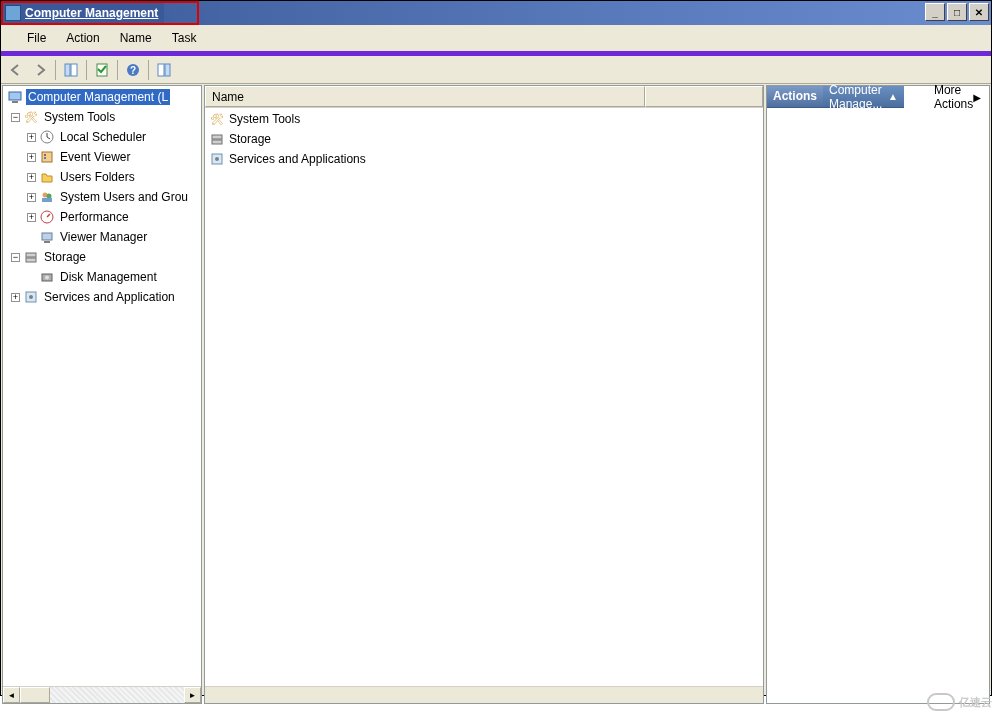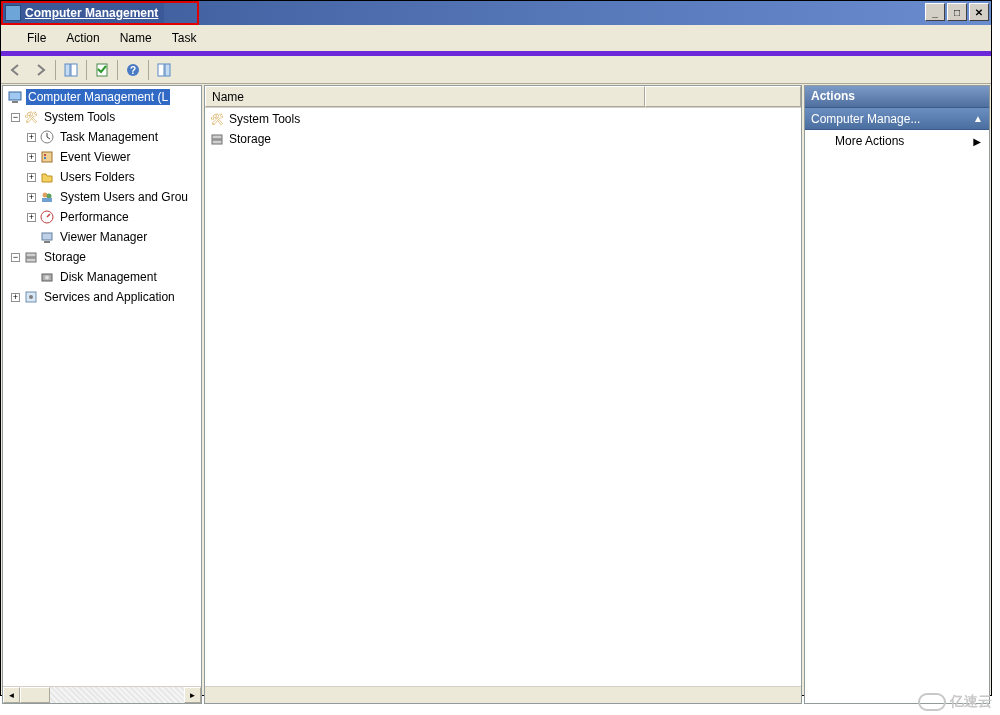--- a/index.html
+++ b/index.html
@@ -30,26 +30,26 @@
   .hscroll .sbtn { width: 17px; height: 16px; background: #ece9d8; border: 1px solid #fff; border-right-color: #aca899; border-bottom-color: #aca899; display: flex; align-items: center; justify-content: center; font-size: 8px; cursor: pointer; }
   .hscroll .track { flex: 1; background: repeating-linear-gradient(45deg, #e8e8e8 0 2px, #f4f4f4 2px 4px); position: relative; }
   .hscroll .thumb { position: absolute; left: 0; width: 30px; height: 100%; background: #ece9d8; border: 1px solid #fff; border-right-color: #aca899; border-bottom-color: #aca899; }
   .center-panel { flex: 1; border: 1px solid #919b9c; background: #fff; margin: 1px 1px; display: flex; flex-direction: column; overflow: hidden; }
   .list-header { height: 22px; border-bottom: 1px solid #d4d0c8; display: flex; }
   .list-header .col { border: 1px solid #fff; border-right-color: #aca899; border-bottom-color: #aca899; background: #ece9d8; padding: 3px 6px; cursor: pointer; }
   .list-body { flex: 1; padding: 1px 0; }
   .list-row { display: flex; align-items: center; height: 20px; padding-left: 4px; cursor: pointer; }
   .list-row .li-icon { width: 16px; height: 16px; margin-right: 4px; display: inline-flex; align-items: center; justify-content: center; }
   .center-hscroll { height: 17px; background: #ece9d8; border-top: 1px solid #d4d0c8; }
-  .right-panel { width: 186px; border: 1px solid #919b9c; background: #fff; margin: 1px; display: flex; flex-direction: column; }
+  .right-panel { width: 224px; border: 1px solid #919b9c; background: #fff; margin: 1px; display: flex; flex-direction: row; }
   .actions-header { height: 22px; background: linear-gradient(to bottom, #7b9ac7, #4f6f9f); color: #fff; font-weight: bold; padding: 3px 6px; border-bottom: 1px solid #3a5a8a; }
   .actions-sub { height: 22px; background: linear-gradient(to bottom, #6c8fc2, #4a6e9e); color: #fff; font-weight: normal; padding: 3px 6px; display: flex; justify-content: space-between; align-items: center; cursor: pointer; border-bottom: 1px solid #3a5a8a; }
   .actions-row { height: 22px; padding: 3px 8px 3px 30px; display: flex; justify-content: space-between; align-items: center; cursor: pointer; }
   .chev { font-size: 10px; }
-  .watermark { position: absolute; right: 8px; bottom: 4px; color: #c8c8c8; font-size: 14px; font-weight: bold; display: flex; align-items: center; gap: 4px; }
+  .watermark { position: absolute; right: 8px; bottom: 4px; color: #c8c8c8; font-size: 11px; font-weight: bold; display: flex; align-items: center; gap: 4px; }
   .watermark .cloud { width: 28px; height: 18px; border: 2px solid #c8c8c8; border-radius: 10px; position: relative; }
   .sm-icon { font-size: 11px; }
 </style>
 </head>
 <body>
 
 <div class="window">
 
   <div class="titlebar">
     <span class="title-highlight">
@@ -145,21 +145,21 @@
 
         <div class="tree-row">
           <span class="spacer" style="width:24px"></span>
           <span class="expander">+</span>
           <span class="node-icon">
               <svg width="14" height="14">
                 <circle cx="7" cy="7" r="6" fill="#fff" stroke="#808080"></circle>
                 <path d="M7 3 L7 7 L10 9" stroke="#404040" fill="none"></path>
               </svg>
             </span>
-          <span class="node-label">Task Management</span>
+          <span class="node-label">Local Scheduler</span>
         </div>
 
         <div class="tree-row">
           <span class="spacer" style="width:24px"></span>
           <span class="expander">+</span>
           <span class="node-icon">
               <svg width="14" height="14">
                 <rect x="2" y="2" width="10" height="10" fill="#f0d090" stroke="#a07030"></rect>
                 <rect x="4" y="4" width="2" height="2" fill="#c05050"></rect>
                 <rect x="4" y="7" width="2" height="2" fill="#5080c0"></rect>
@@ -274,20 +274,29 @@
         </div>
         <div class="list-row">
           <span class="li-icon">
               <svg width="14" height="14">
                 <rect x="2" y="3" width="10" height="4" fill="#d0d0d0" stroke="#707070"></rect>
                 <rect x="2" y="8" width="10" height="4" fill="#d0d0d0" stroke="#707070"></rect>
               </svg>
             </span>
           <span>Storage</span>
         </div>
+        <div class="list-row">
+          <span class="li-icon">
+              <svg width="14" height="14">
+                <rect x="2" y="2" width="10" height="10" fill="#d8e8f4" stroke="#7090b0"></rect>
+                <circle cx="7" cy="7" r="2" fill="#808080"></circle>
+              </svg>
+            </span>
+          <span>Services and Applications</span>
+        </div>
       </div>
       <div class="center-hscroll"></div>
     </div>
 
     <div class="right-panel">
       <div class="actions-header">Actions</div>
       <div class="actions-sub">
         <span>Computer Manage...</span>
         <span class="chev">▲</span>
       </div>

